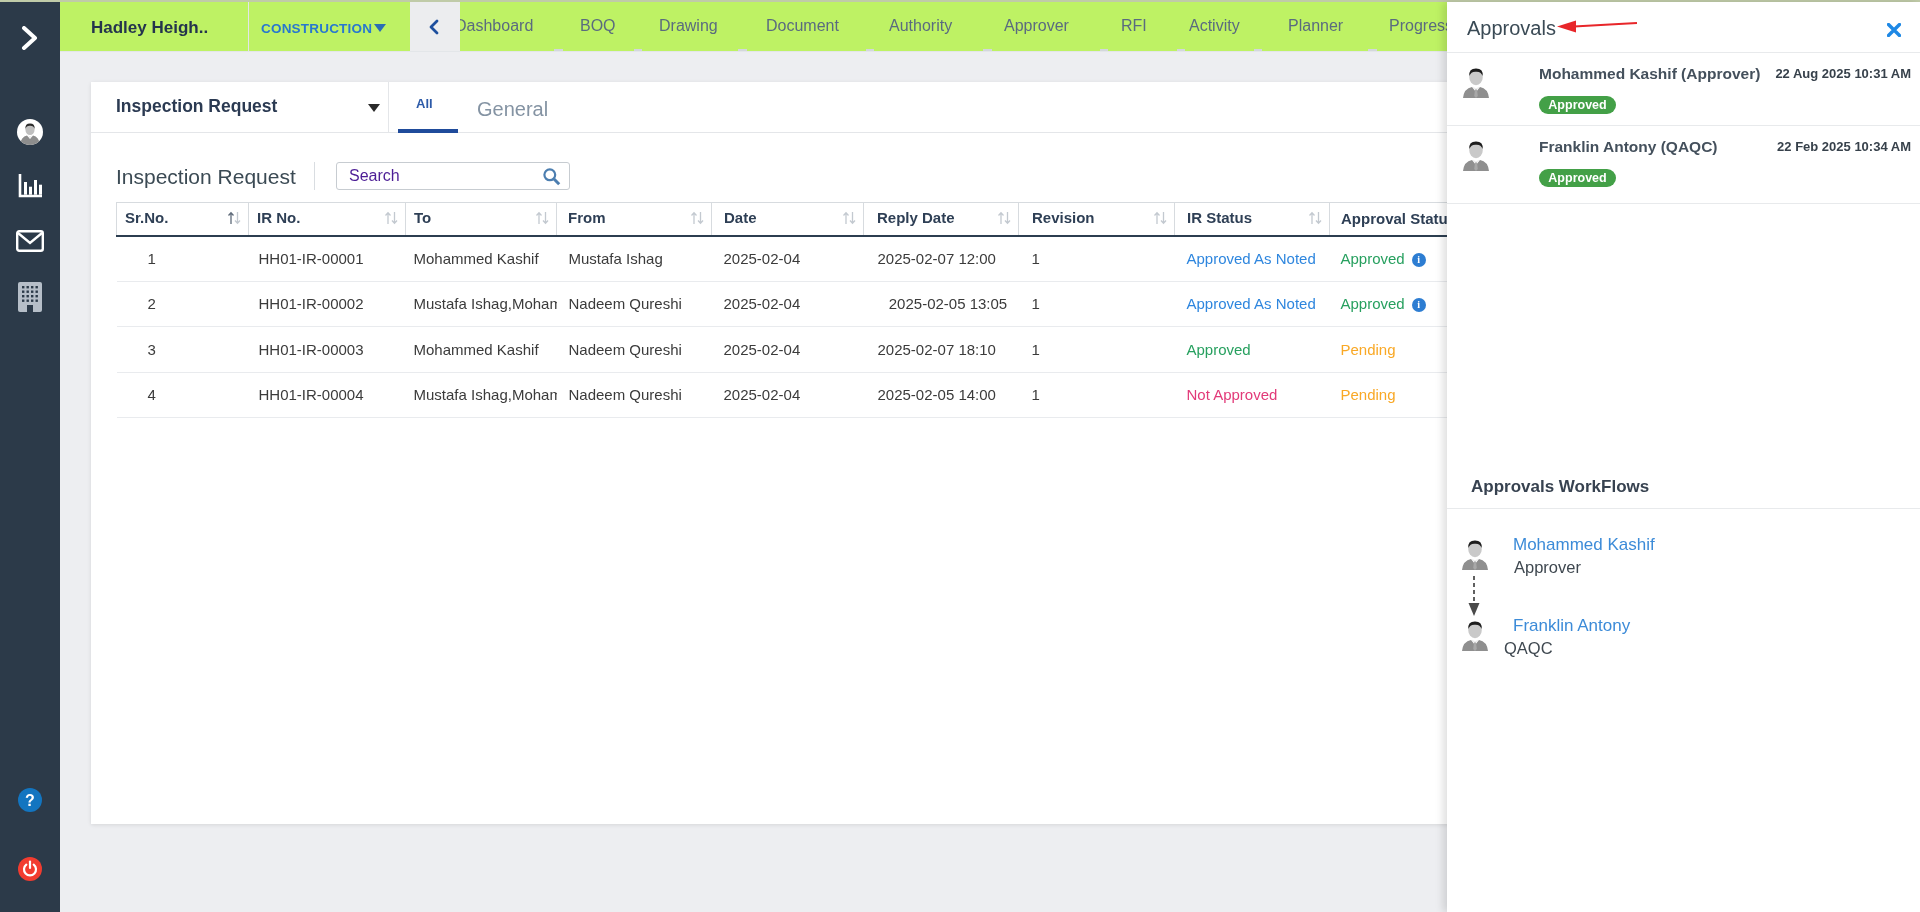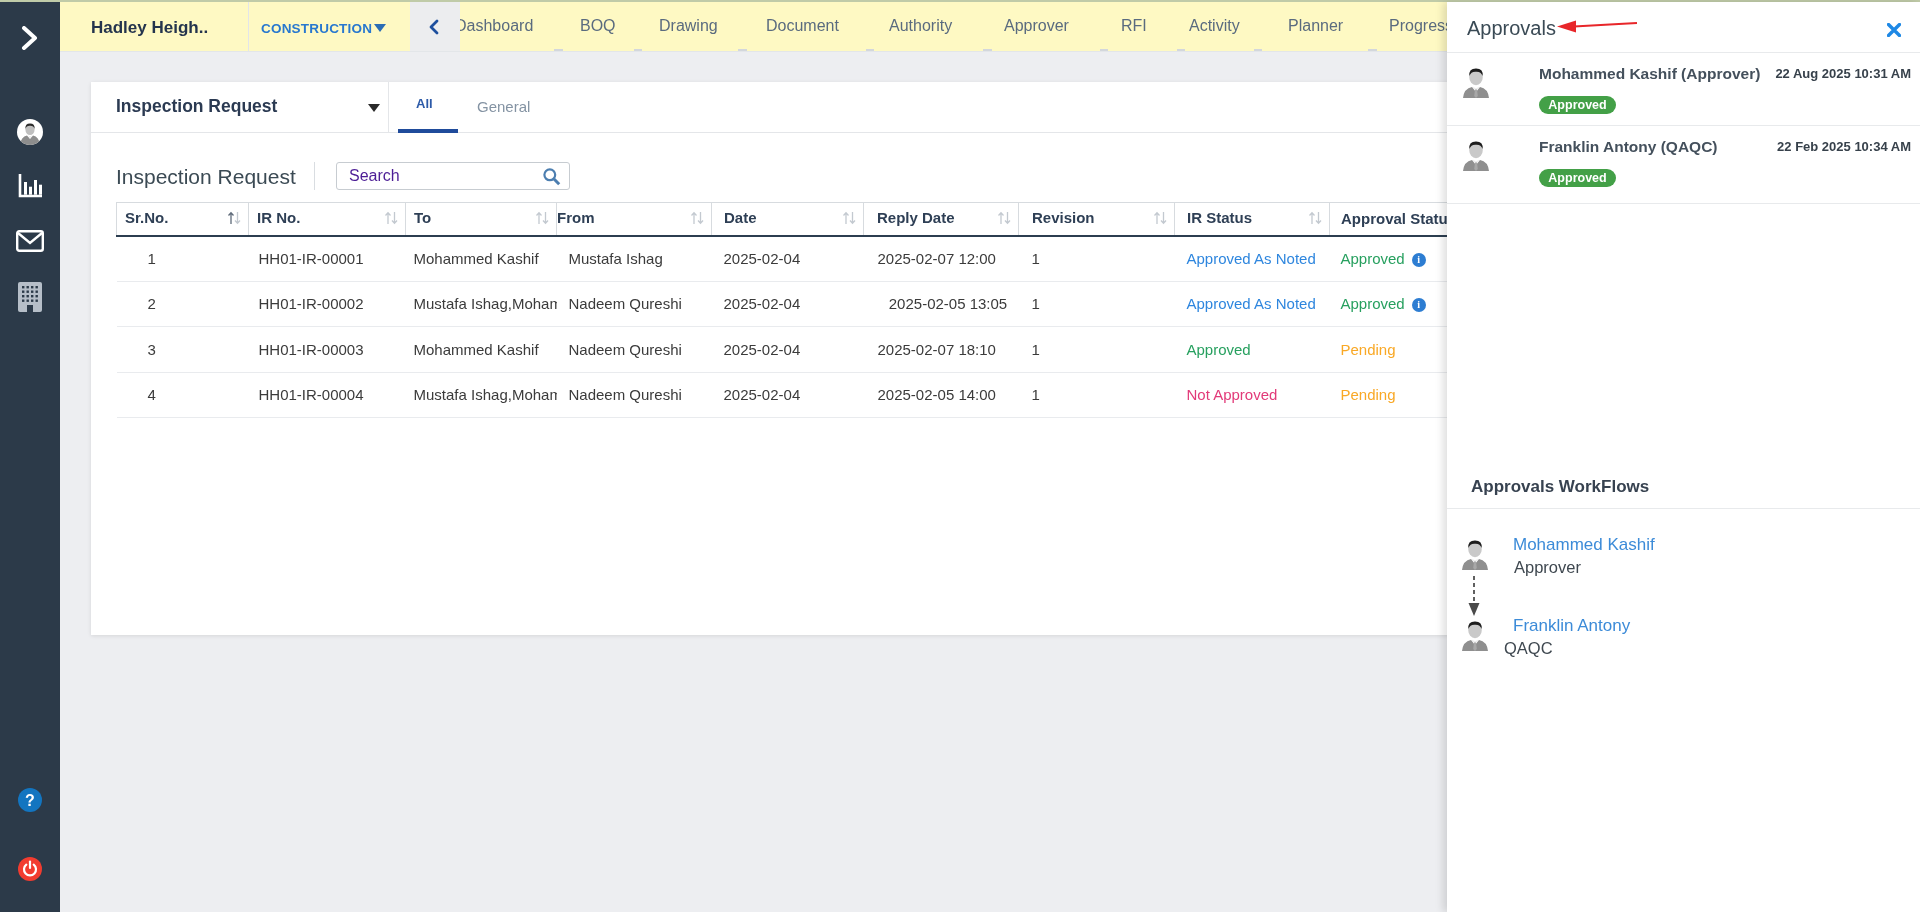--- a/index.html
+++ b/index.html
@@ -8,40 +8,40 @@
   .abs { position:absolute; }
 
   
   #topline { left:0; top:0; width:1920px; height:2px; background:#c0cba8; }
 
   
   #sidebar { left:0; top:2px; width:60px; height:910px; background:#2c3a49; z-index:30; }
   .sideicon { position:absolute; left:0; width:60px; display:flex; justify-content:center; }
 
   
-  #header { left:60px; top:2px; width:1760px; height:50px; background:#fef9c3; border-bottom:1px solid #e3e6e9; z-index:5; overflow:hidden; }
+  #header { left:60px; top:2px; width:1760px; height:50px; background:#bef264; border-bottom:1px solid #e3e6e9; z-index:5; overflow:hidden; }
   #htitle { left:31px; top:16px; font-size:17px; font-weight:bold; color:#24344d; }
   .vdiv { top:0; width:1px; height:50px; background:#e2e5e9; }
   #constr { left:201px; top:19px; font-size:13.5px; font-weight:bold; color:#2878cf; letter-spacing:0.2px; }
   #constrcaret { left:314px; top:22px; width:0; height:0; border-left:6.5px solid transparent; border-right:6.5px solid transparent; border-top:8px solid #2a6db5; }
   #backbtn { left:350px; top:0; width:50px; height:50px; background:#ecedef; z-index:6; }
   #backchev { left:368px; top:17px; }
   .nav { top:15px; font-size:16px; color:#5a6b7f; white-space:nowrap; }
   .ghost { top:47px; height:3px; background:#d3d7dc; }
 
   
-  #card { left:91px; top:82px; width:1386px; height:553px; background:#fff; box-shadow:0 1px 4px rgba(0,0,0,.10); z-index:2; overflow:hidden; }
+  #card { left:91px; top:82px; width:1386px; height:742px; background:#fff; box-shadow:0 1px 4px rgba(0,0,0,.10); z-index:2; overflow:hidden; }
   
   #ddrow { left:0; top:0; width:1386px; height:51px; border-bottom:1px solid #e4e6e9; }
   #ddtext { left:25px; top:14px; font-size:17.5px; font-weight:bold; color:#2b3a52; }
   #ddcaret { left:277px; top:22px; width:0; height:0; border-left:6px solid transparent; border-right:6px solid transparent; border-top:8px solid #2a2a2a; }
   #ddvd { left:297px; top:0; width:1px; height:51px; background:#e4e6e9; }
   #taball { left:325px; top:14px; font-size:13px; font-weight:bold; color:#2c5aa8; }
   #taballline { left:307px; top:47px; width:60px; height:4px; background:#1f4b9b; }
-  #tabgen { left:386px; top:16px; font-size:15px; color:#8493a3; }
+  #tabgen { left:386px; top:16px; font-size:20px; color:#8493a3; }
 
   #h2title { left:25px; top:83px; font-size:21px; color:#3b4a54; }
   #h2vd { left:223px; top:80px; width:1px; height:28px; background:#d9dde1; }
   #searchbox { left:245px; top:80px; width:234px; height:28px; border:1px solid #c7ccd1; border-radius:3px; background:#fff; }
   #searchph { left:258px; top:85px; font-size:16px; color:#4c1d95; }
 
   
   table { border-collapse:collapse; table-layout:fixed; }
   #tbl { left:25px; top:120px; width:1373px; }
   th { border:1px solid #d7dbdf; border-bottom:2px solid #2c3e50; height:33px; font-size:15px; font-weight:bold; color:#2e3f55; text-align:left; vertical-align:middle; overflow:hidden; white-space:nowrap; }
@@ -215,21 +215,21 @@
                 <path d="M10.5 1 L10.5 12 M8 9.5 L10.5 12.2 L13 9.5" fill="none" stroke="#c3c9d0" stroke-width="1.3"></path>
               </svg></span></th>
       <th style="padding-left:8px;">IR No.<span class="sic"><svg width="15" height="14" viewBox="0 0 15 14">
                 <path d="M4 13 L4 2 M1.5 4.5 L4 1.8 L6.5 4.5" fill="none" stroke="#c3c9d0" stroke-width="1.3"></path>
                 <path d="M10.5 1 L10.5 12 M8 9.5 L10.5 12.2 L13 9.5" fill="none" stroke="#c3c9d0" stroke-width="1.3"></path>
               </svg></span></th>
       <th style="padding-left:8px;margin-top:7px;">To<span class="sic"><svg width="15" height="14" viewBox="0 0 15 14">
                 <path d="M4 13 L4 2 M1.5 4.5 L4 1.8 L6.5 4.5" fill="none" stroke="#c3c9d0" stroke-width="1.3"></path>
                 <path d="M10.5 1 L10.5 12 M8 9.5 L10.5 12.2 L13 9.5" fill="none" stroke="#c3c9d0" stroke-width="1.3"></path>
               </svg></span></th>
-      <th style="">From<span class="sic"><svg width="15" height="14" viewBox="0 0 15 14">
+      <th style="padding-left:11px;">From<span class="sic"><svg width="15" height="14" viewBox="0 0 15 14">
                 <path d="M4 13 L4 2 M1.5 4.5 L4 1.8 L6.5 4.5" fill="none" stroke="#c3c9d0" stroke-width="1.3"></path>
                 <path d="M10.5 1 L10.5 12 M8 9.5 L10.5 12.2 L13 9.5" fill="none" stroke="#c3c9d0" stroke-width="1.3"></path>
               </svg></span></th>
       <th style="padding-left:12px;">Date<span class="sic"><svg width="15" height="14" viewBox="0 0 15 14">
                 <path d="M4 13 L4 2 M1.5 4.5 L4 1.8 L6.5 4.5" fill="none" stroke="#c3c9d0" stroke-width="1.3"></path>
                 <path d="M10.5 1 L10.5 12 M8 9.5 L10.5 12.2 L13 9.5" fill="none" stroke="#c3c9d0" stroke-width="1.3"></path>
               </svg></span></th>
       <th style="padding-left:13px;">Reply Date<span class="sic"><svg width="15" height="14" viewBox="0 0 15 14">
                 <path d="M4 13 L4 2 M1.5 4.5 L4 1.8 L6.5 4.5" fill="none" stroke="#c3c9d0" stroke-width="1.3"></path>
                 <path d="M10.5 1 L10.5 12 M8 9.5 L10.5 12.2 L13 9.5" fill="none" stroke="#c3c9d0" stroke-width="1.3"></path>

